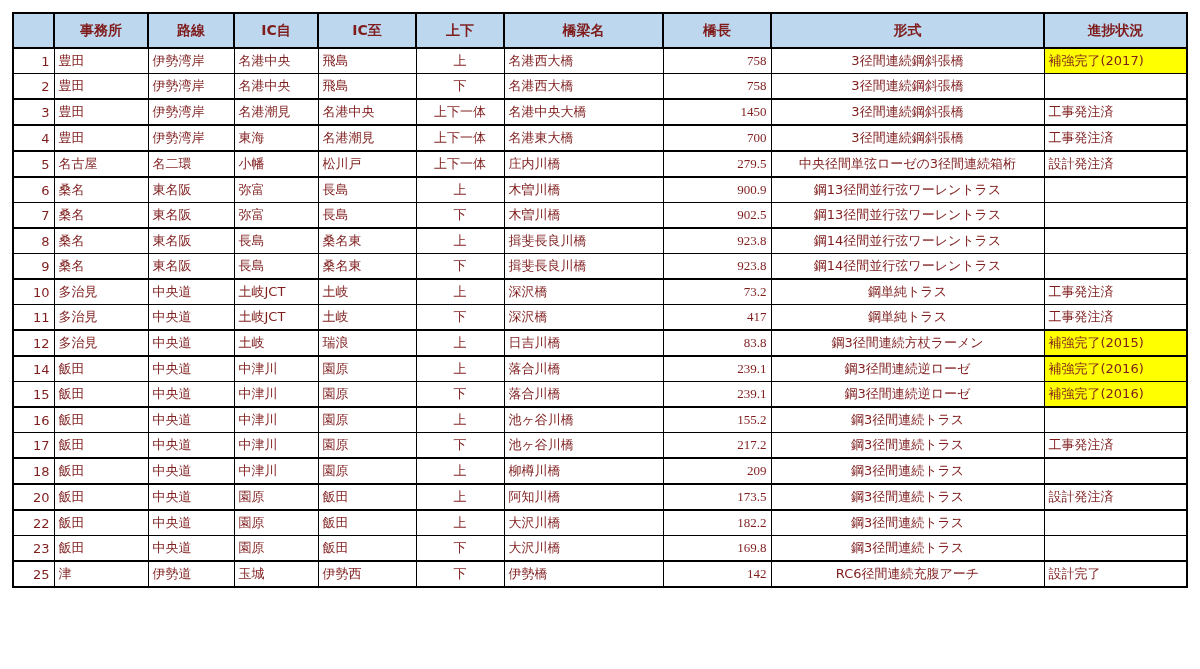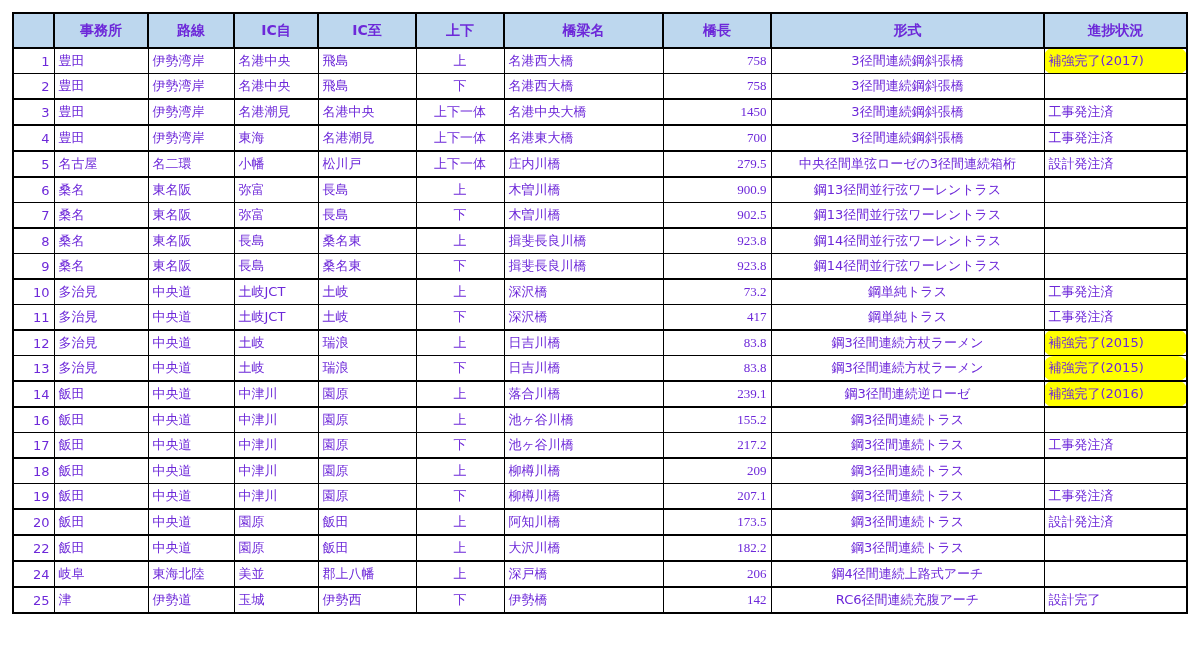--- a/index.html
+++ b/index.html
@@ -1,19 +1,19 @@
 <!DOCTYPE html>
 <html style="--header-bg: #BDD7EE; --highlight: #FFFF00;"><head>
 <meta charset="utf-8">
 <style>
   html,body { margin:0; padding:0; background:#ffffff; }
   .page {
     position:relative; width:1200px; height:669px; background:#ffffff;
     font-family:"DejaVu Sans","Liberation Sans",sans-serif;
-    color:#6d28d9;
+    color:#7f1d1d;
   }
   table.bridge-table {
     position:absolute; left:12px; top:12px;
     width:1174px;
     border-collapse:collapse; table-layout:fixed;
     border:2px solid #000;
   }
   table.bridge-table th {
     background:var(--header-bg,#BDD7EE);
     border:2px solid #000;
@@ -34,21 +34,21 @@
   table.bridge-table td:last-child  { border-right:2px solid #000; }
   tbody tr:last-child td { border-bottom:2px solid #000; }
   
   tbody tr.group-start td { border-top:2px solid #000; }
   
   td.al { text-align:left; }
   td.ac { text-align:center; }
   td.ar { text-align:right; }
   td.c-index  { padding-right:2px; }
   td.c-length { padding-right:6px;font-family:Liberation Serif, serif; }
-  td.highlight { background:var(--highlight,#FFFF00);border-radius:9px; }
+  td.highlight { background:var(--highlight,#FFFF00); }
 </style>
 </head>
 <body>
 
 <div class="page">
   <table class="bridge-table">
     <colgroup>
         <col style="width: 41px;">
         <col style="width: 94px;">
         <col style="width: 86px;">
@@ -212,44 +212,44 @@
           <td class="al c-office">多治見</td>
           <td class="al c-route">中央道</td>
           <td class="al c-ic_from">土岐</td>
           <td class="al c-ic_to">瑞浪</td>
           <td class="ac c-updown">上</td>
           <td class="al c-bridge">日吉川橋</td>
           <td class="ar c-length">83.8</td>
           <td class="ac c-type">鋼3径間連続方杖ラーメン</td>
           <td class="al c-status highlight">補強完了(2015)</td>
         </tr>
-        <tr>
-          <td class="ar c-index">13</td>
-          <td class="al c-office">多治見</td>
-          <td class="al c-route">中央道</td>
-          <td class="al c-ic_from">土岐</td>
-          <td class="al c-ic_to">瑞浪</td>
-          <td class="ac c-updown">下</td>
-          <td class="al c-bridge">日吉川橋</td>
-          <td class="ar c-length">83.8</td>
-          <td class="ac c-type">鋼3径間連続方杖ラーメン</td>
-          <td class="al c-status highlight">補強完了(2015)</td>
-        </tr>
         <tr class="group-start">
           <td class="ar c-index">14</td>
           <td class="al c-office">飯田</td>
           <td class="al c-route">中央道</td>
           <td class="al c-ic_from">中津川</td>
           <td class="al c-ic_to">園原</td>
           <td class="ac c-updown">上</td>
           <td class="al c-bridge">落合川橋</td>
           <td class="ar c-length">239.1</td>
           <td class="ac c-type">鋼3径間連続逆ローゼ</td>
           <td class="al c-status highlight">補強完了(2016)</td>
         </tr>
+        <tr>
+          <td class="ar c-index">15</td>
+          <td class="al c-office">飯田</td>
+          <td class="al c-route">中央道</td>
+          <td class="al c-ic_from">中津川</td>
+          <td class="al c-ic_to">園原</td>
+          <td class="ac c-updown">下</td>
+          <td class="al c-bridge">落合川橋</td>
+          <td class="ar c-length">239.1</td>
+          <td class="ac c-type">鋼3径間連続逆ローゼ</td>
+          <td class="al c-status highlight">補強完了(2016)</td>
+        </tr>
         <tr class="group-start">
           <td class="ar c-index">16</td>
           <td class="al c-office">飯田</td>
           <td class="al c-route">中央道</td>
           <td class="al c-ic_from">中津川</td>
           <td class="al c-ic_to">園原</td>
           <td class="ac c-updown">上</td>
           <td class="al c-bridge">池ヶ谷川橋</td>
           <td class="ar c-length">155.2</td>
           <td class="ac c-type">鋼3径間連続トラス</td>
@@ -272,32 +272,20 @@
           <td class="al c-office">飯田</td>
           <td class="al c-route">中央道</td>
           <td class="al c-ic_from">中津川</td>
           <td class="al c-ic_to">園原</td>
           <td class="ac c-updown">上</td>
           <td class="al c-bridge">柳樽川橋</td>
           <td class="ar c-length">209</td>
           <td class="ac c-type">鋼3径間連続トラス</td>
           <td class="al c-status"></td>
         </tr>
-        <tr>
-          <td class="ar c-index">19</td>
-          <td class="al c-office">飯田</td>
-          <td class="al c-route">中央道</td>
-          <td class="al c-ic_from">中津川</td>
-          <td class="al c-ic_to">園原</td>
-          <td class="ac c-updown">下</td>
-          <td class="al c-bridge">柳樽川橋</td>
-          <td class="ar c-length">207.1</td>
-          <td class="ac c-type">鋼3径間連続トラス</td>
-          <td class="al c-status">工事発注済</td>
-        </tr>
         <tr class="group-start">
           <td class="ar c-index">20</td>
           <td class="al c-office">飯田</td>
           <td class="al c-route">中央道</td>
           <td class="al c-ic_from">園原</td>
           <td class="al c-ic_to">飯田</td>
           <td class="ac c-updown">上</td>
           <td class="al c-bridge">阿知川橋</td>
           <td class="ar c-length">173.5</td>
           <td class="ac c-type">鋼3径間連続トラス</td>
@@ -308,30 +296,30 @@
           <td class="al c-office">飯田</td>
           <td class="al c-route">中央道</td>
           <td class="al c-ic_from">園原</td>
           <td class="al c-ic_to">飯田</td>
           <td class="ac c-updown">上</td>
           <td class="al c-bridge">大沢川橋</td>
           <td class="ar c-length">182.2</td>
           <td class="ac c-type">鋼3径間連続トラス</td>
           <td class="al c-status"></td>
         </tr>
-        <tr class="group-start">
-          <td class="ar c-index">24</td>
-          <td class="al c-office">岐阜</td>
-          <td class="al c-route">東海北陸</td>
-          <td class="al c-ic_from">美並</td>
-          <td class="al c-ic_to">郡上八幡</td>
-          <td class="ac c-updown">上</td>
-          <td class="al c-bridge">深戸橋</td>
-          <td class="ar c-length">206</td>
-          <td class="ac c-type">鋼4径間連続上路式アーチ</td>
+        <tr>
+          <td class="ar c-index">23</td>
+          <td class="al c-office">飯田</td>
+          <td class="al c-route">中央道</td>
+          <td class="al c-ic_from">園原</td>
+          <td class="al c-ic_to">飯田</td>
+          <td class="ac c-updown">下</td>
+          <td class="al c-bridge">大沢川橋</td>
+          <td class="ar c-length">169.8</td>
+          <td class="ac c-type">鋼3径間連続トラス</td>
           <td class="al c-status"></td>
         </tr>
         <tr class="group-start">
           <td class="ar c-index">25</td>
           <td class="al c-office">津</td>
           <td class="al c-route">伊勢道</td>
           <td class="al c-ic_from">玉城</td>
           <td class="al c-ic_to">伊勢西</td>
           <td class="ac c-updown">下</td>
           <td class="al c-bridge">伊勢橋</td>

